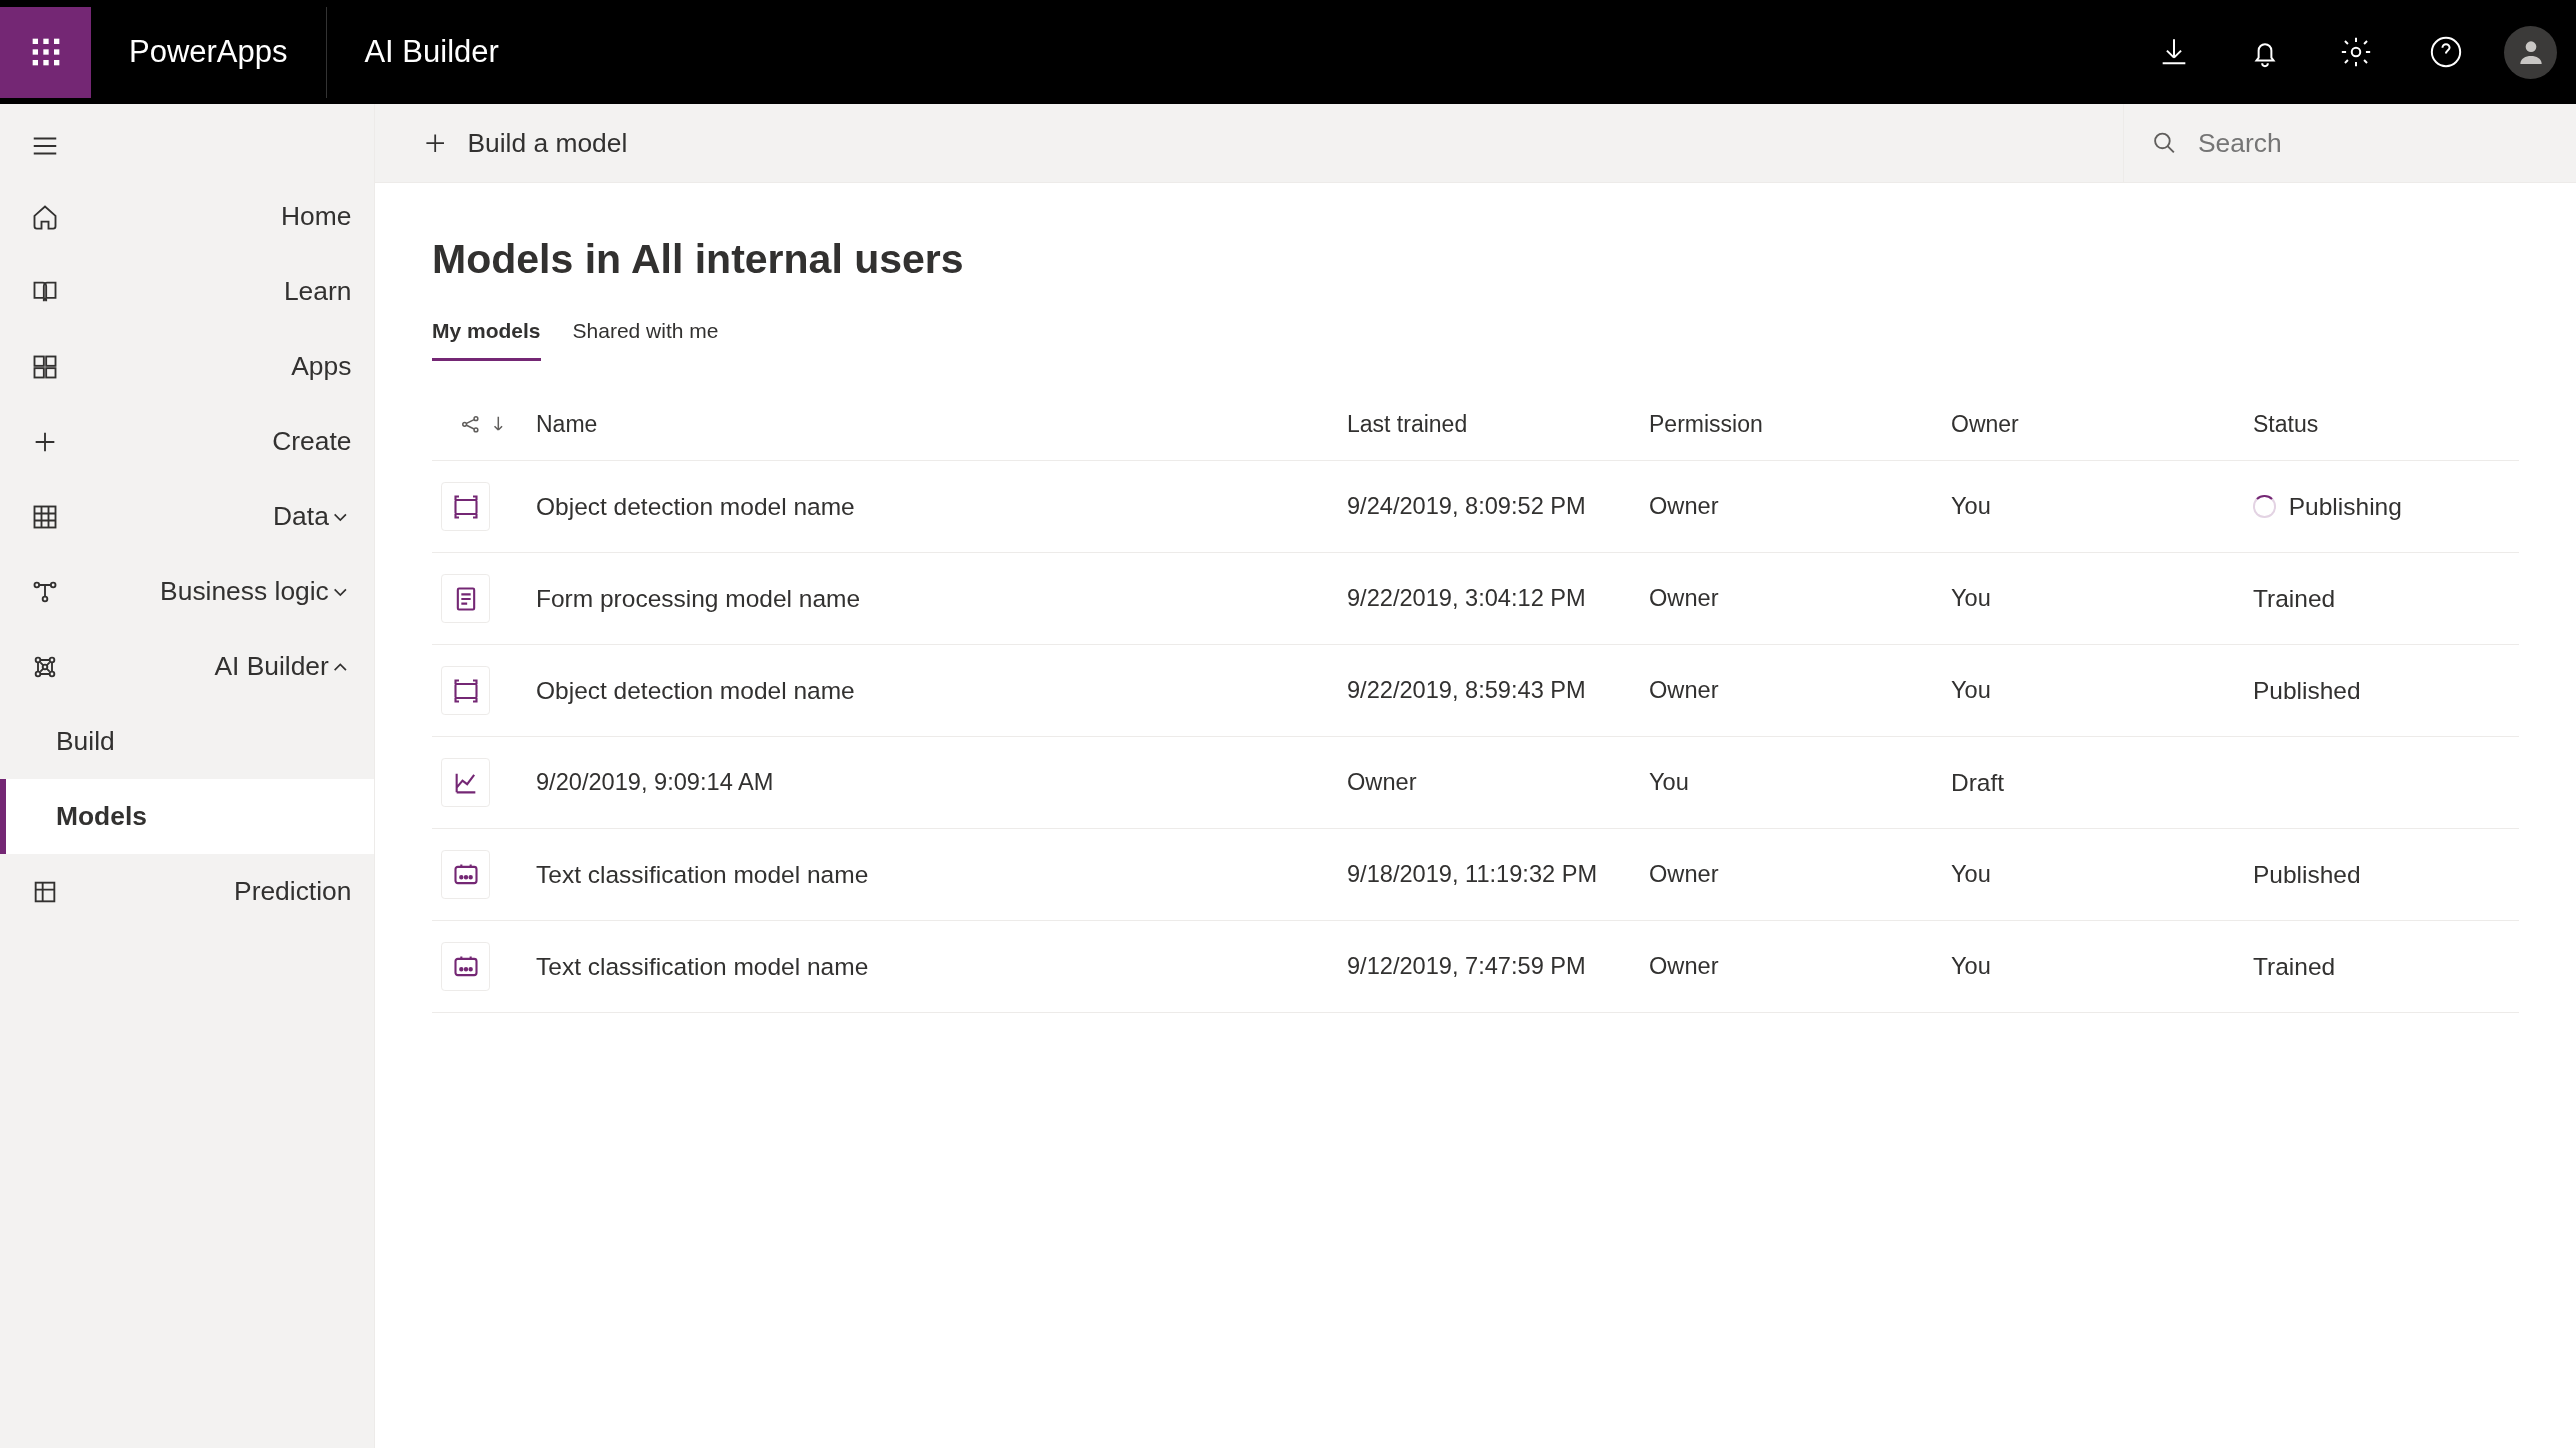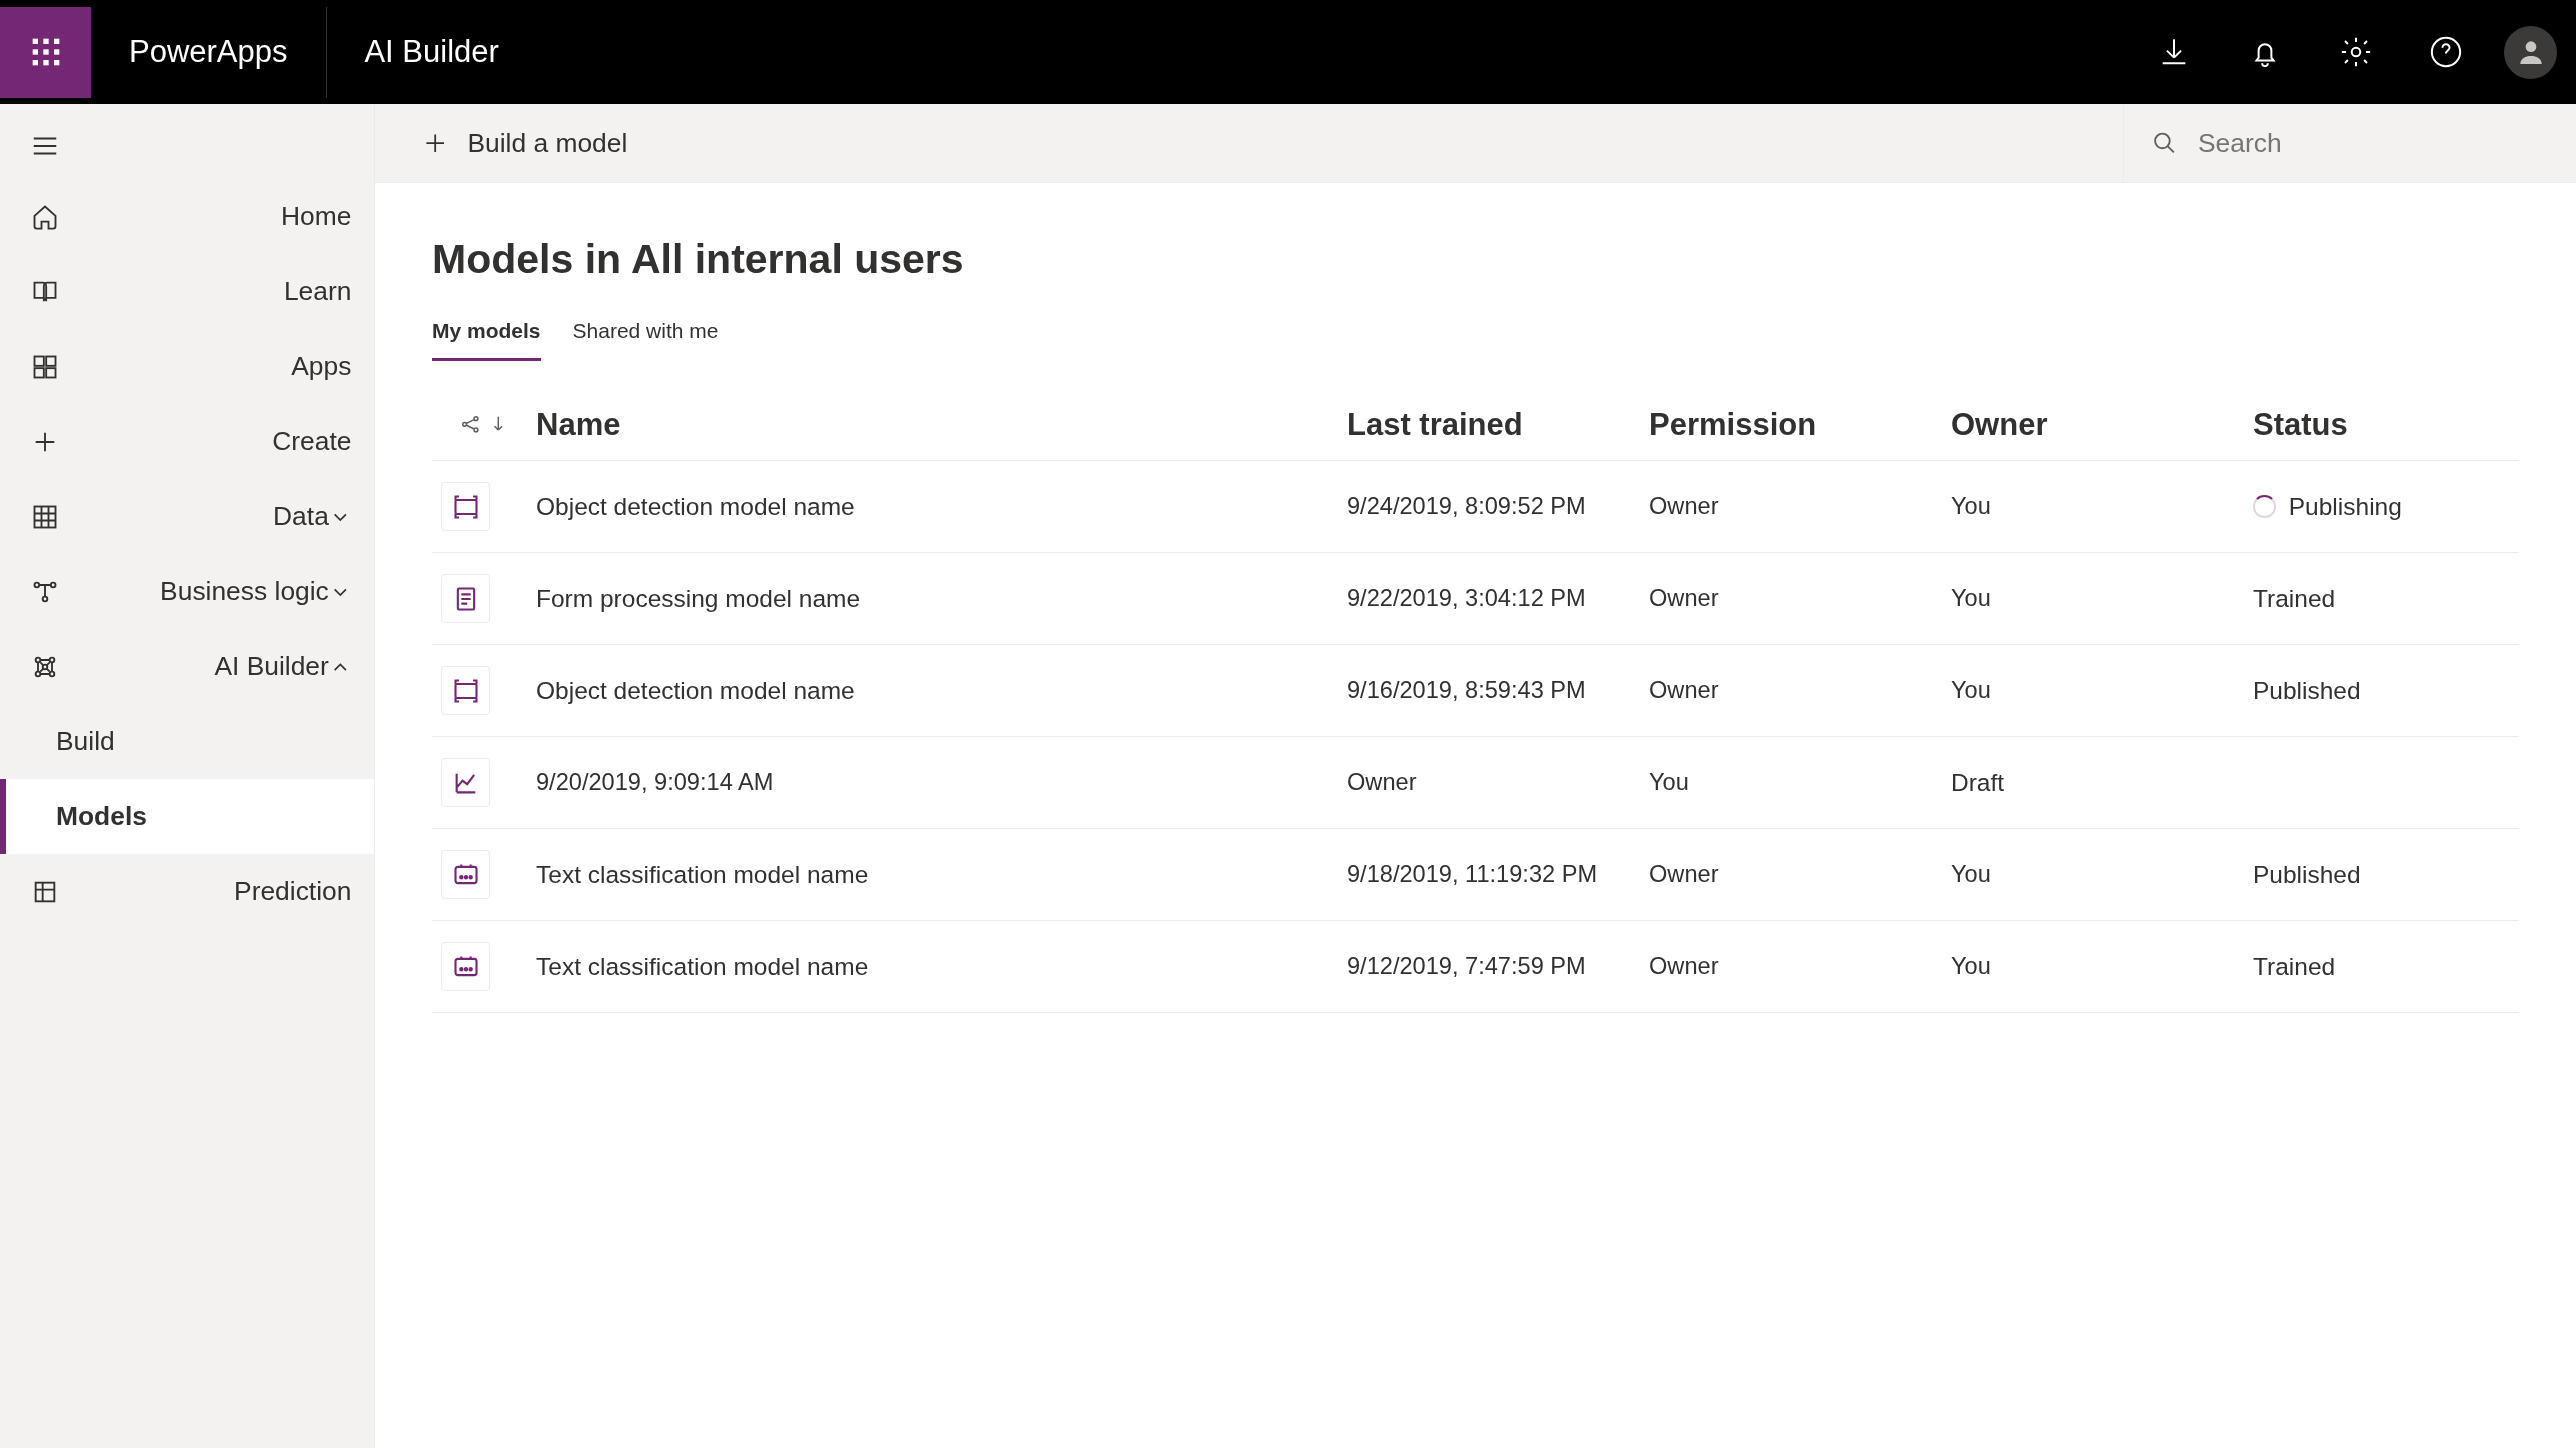--- a/index.html
+++ b/index.html
@@ -148,21 +148,21 @@
   
   .table { width: 100%; }
   .table-header, .table-row {
     display: grid;
     grid-template-columns: 104px 811px 302px 302px 302px 1fr;
     align-items: center;
     border-bottom: 0.9px solid var(--border);
   }
   .table-header {
     height: 72px;
-    font-size: 31px; color: var(--text); font-weight: bold;
+    font-size: 23px; color: var(--text);
   }
   .th-type { display:flex; align-items:center; justify-content:center; gap:5.7px; }
   .th-type svg { width:22.6px; height:22.6px; stroke: var(--text-secondary); fill:none; stroke-width:1.6; }
   .table-row {
     height: 92px;
     font-size: 24.5px;
     color: var(--text);
     cursor: pointer;
   }
   .row-iconcell { display:flex; align-items:center; justify-content:flex-start; padding-left:9.4px; }
@@ -424,21 +424,21 @@
             </div>
             <div class="table-row">
               <div class="row-iconcell">
                 <div class="row-iconbox">
                   <svg viewBox="0 0 24 24">
                     <use href="#icon-object-detection"></use>
                   </svg>
                 </div>
               </div>
               <div>Object detection model name</div>
-              <div class="cell-secondary">9/16/2019, 8:59:43 PM</div>
+              <div class="cell-secondary">9/22/2019, 8:59:43 PM</div>
               <div class="cell-secondary">Owner</div>
               <div class="cell-secondary">You</div>
               <div class="cell-status">
                 <span>Published</span>
               </div>
             </div>
             <div class="table-row">
               <div class="row-iconcell">
                 <div class="row-iconbox">
                   <svg viewBox="0 0 24 24">

